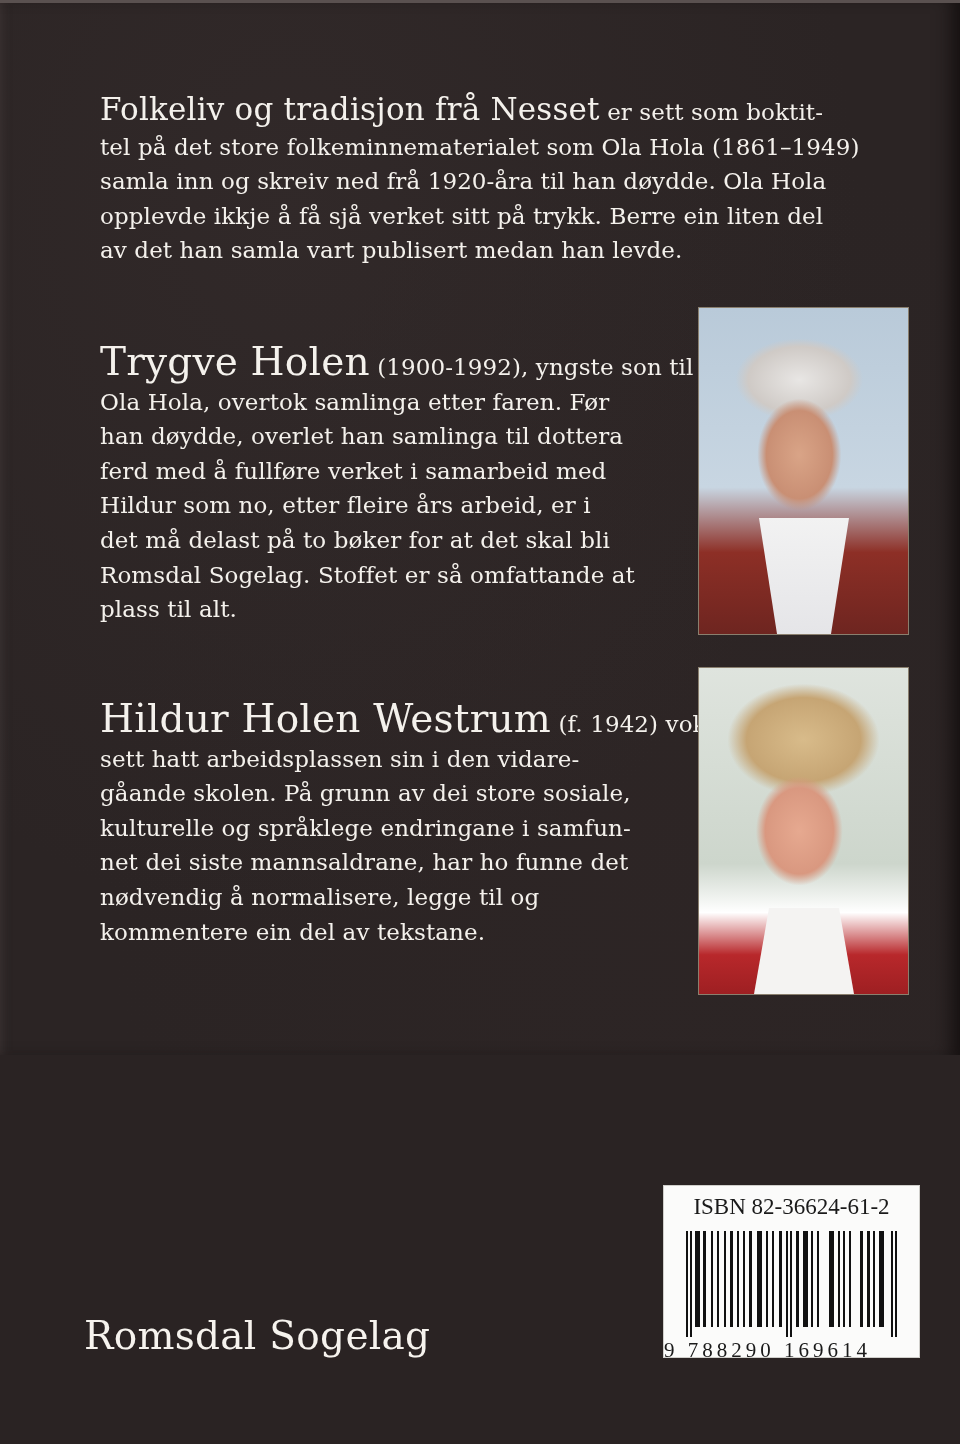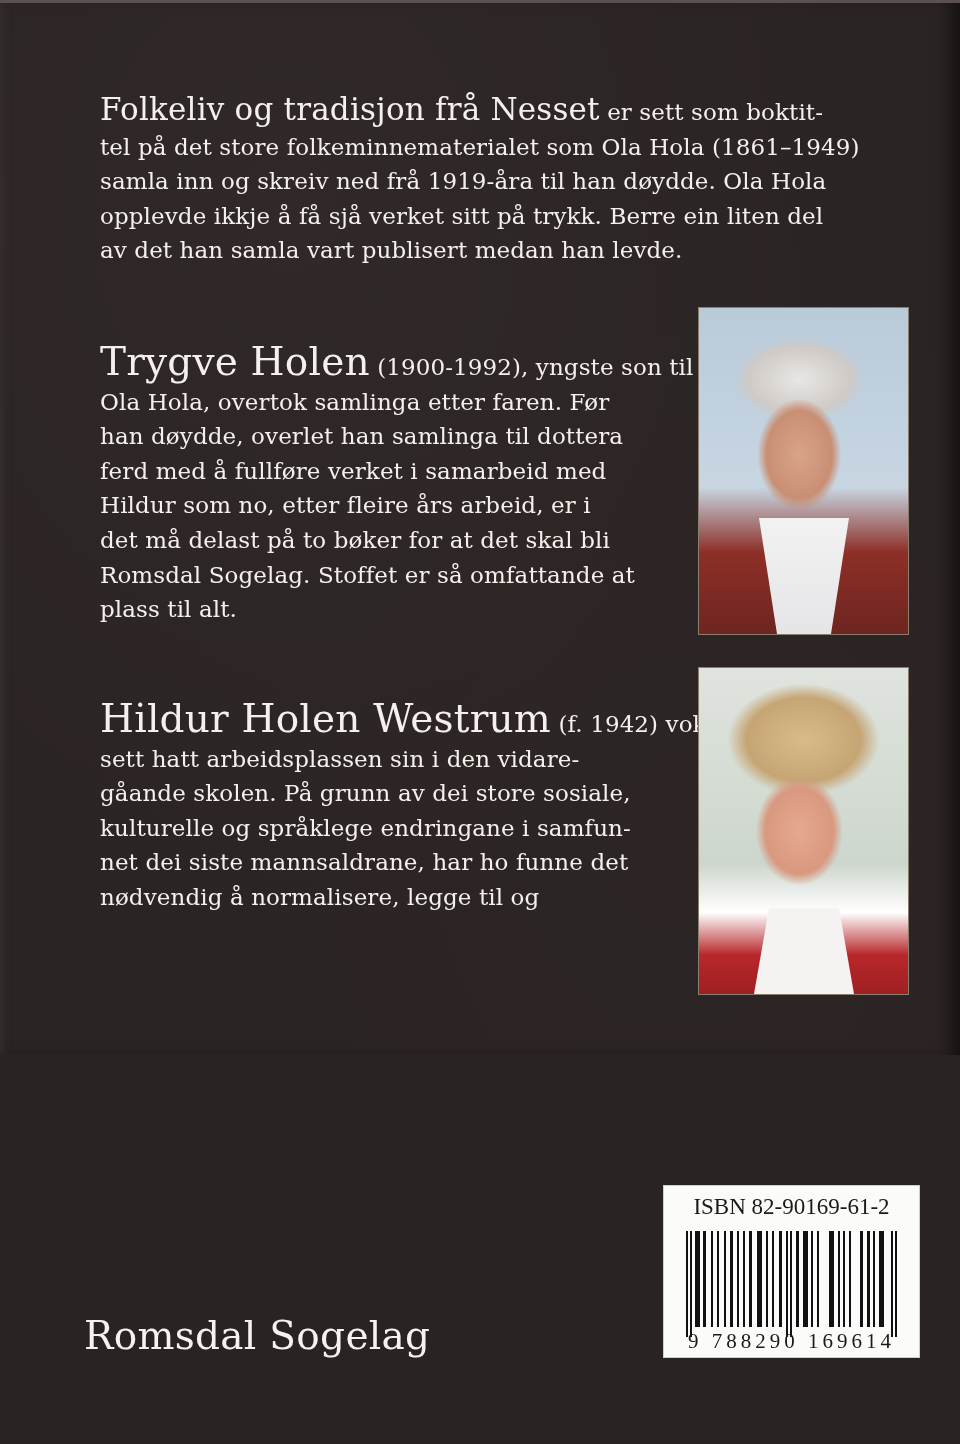--- a/index.html
+++ b/index.html
@@ -54,37 +54,37 @@
   .isbn-box {
     position:absolute; left:663px; top:1185px; width:255px; height:171px;
     background:#fbfbfa; border:1px solid #d0cfcb;
   }
   .isbn-label {
     position:absolute; top:8px; left:0; width:100%; text-align:center;
     font-family:"Liberation Serif", serif; font-size:23px; color:#1a1a1a;
   }
   .barcode { position:absolute; left:22px; top:45px; width:212px; height:106px; }
   .barcode-digits {
-    position:absolute; left:0; top:143px; width:100%; text-align:center;
+    position:absolute; left:0; top:152px; width:100%; 
     font-family:"Liberation Serif", serif; font-size:21px; letter-spacing:4px; color:#1a1a1a;
   }
   .publisher {
     position:absolute; left:84px; top:1313px;
     font-size:39px; color:#f6f3ee; letter-spacing:0.3px;
   }
 </style>
 </head>
 <body>
 
 <div class="cover">
 
   <div class="para p1">
     <span class="line"><span class="lead lead-big">Folkeliv og tradisjon frå Nesset</span><span> er sett som boktit-</span></span>
     <span class="line">tel på det store folkeminnematerialet som Ola Hola (1861–1949)</span>
-    <span class="line">samla inn og skreiv ned frå 1919-åra til han døydde. Ola Hola</span>
+    <span class="line">samla inn og skreiv ned frå 1920-åra til han døydde. Ola Hola</span>
     <span class="line">opplevde ikkje å få sjå verket sitt på trykk. Berre ein liten del</span>
     <span class="line">av det han samla vart publisert medan han levde.</span>
   </div>
 
   <div class="para p2">
     <span class="line"><span class="lead">Trygve Holen</span><span> (1900-1992), yngste son til</span></span>
     <span class="line">Ola Hola, overtok samlinga etter faren. Før</span>
     <span class="line">han døydde, overlet han samlinga til dottera</span>
     <span class="line">ferd med å fullføre verket i samarbeid med</span>
     <span class="line">Hildur som no, etter fleire års arbeid, er i</span>
@@ -97,28 +97,29 @@
     <div class="collar"></div>
   </div>
 
   <div class="para p3">
     <span class="line"><span class="lead">Hildur Holen Westrum</span><span> (f. 1942) voks</span></span>
     <span class="line">sett hatt arbeidsplassen sin i den vidare-</span>
     <span class="line">gåande skolen. På grunn av dei store sosiale,</span>
     <span class="line">kulturelle og språklege endringane i samfun-</span>
     <span class="line">net dei siste mannsaldrane, har ho funne det</span>
     <span class="line">nødvendig å normalisere, legge til og</span>
+    <span class="line">kommentere ein del av tekstane.</span>
   </div>
 
   <div class="photo photo2" title="Portrait of Hildur Holen Westrum">
     <div class="shirt"></div>
   </div>
 
   <div class="isbn-box">
-    <div class="isbn-label">ISBN 82-90169-61-2</div>
+    <div class="isbn-label">ISBN 82-36624-61-2</div>
     <svg class="barcode" viewBox="0 0 212 106" preserveAspectRatio="none">
       <g fill="#111">
         <rect x="0" y="0" width="2" height="106"></rect>
           <rect x="4" y="0" width="2" height="106"></rect>
         <rect x="9" y="0" width="5" height="96"></rect>
           <rect x="17" y="0" width="3" height="96"></rect>
         <rect x="25" y="0" width="2" height="96"></rect>
           <rect x="31" y="0" width="2" height="96"></rect>
         <rect x="38" y="0" width="2" height="96"></rect>
           <rect x="44" y="0" width="3" height="96"></rect>

